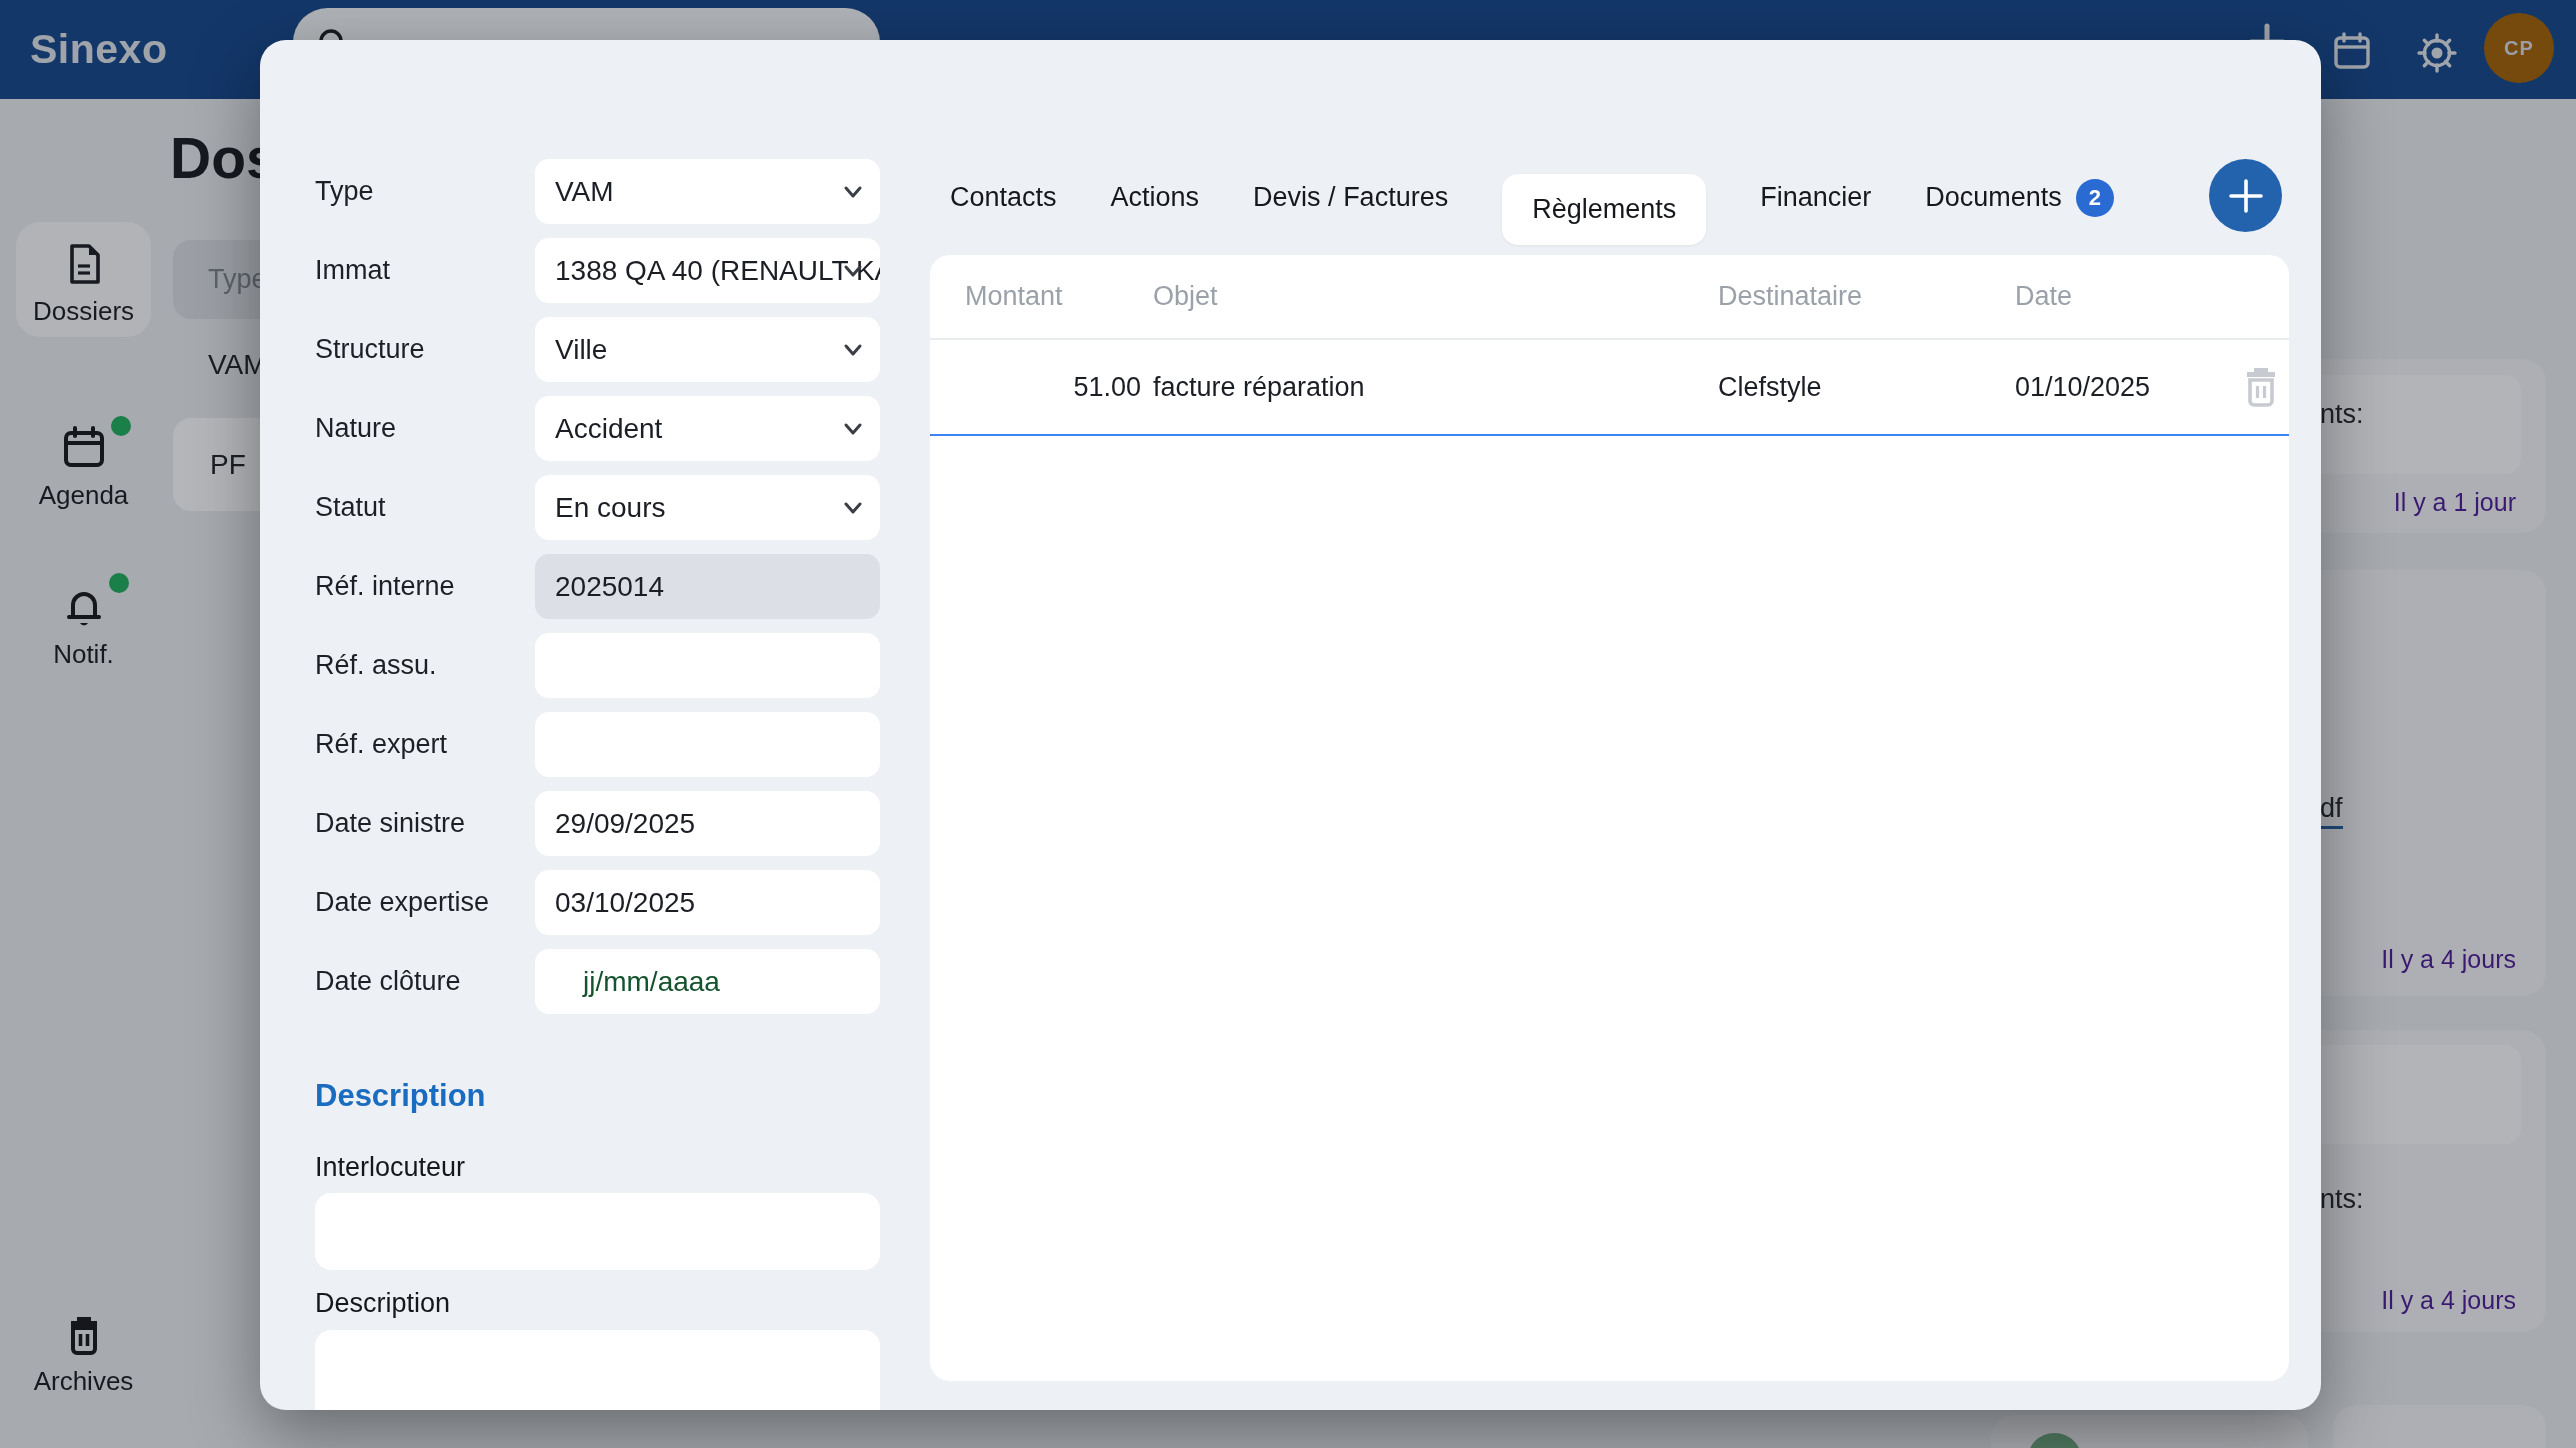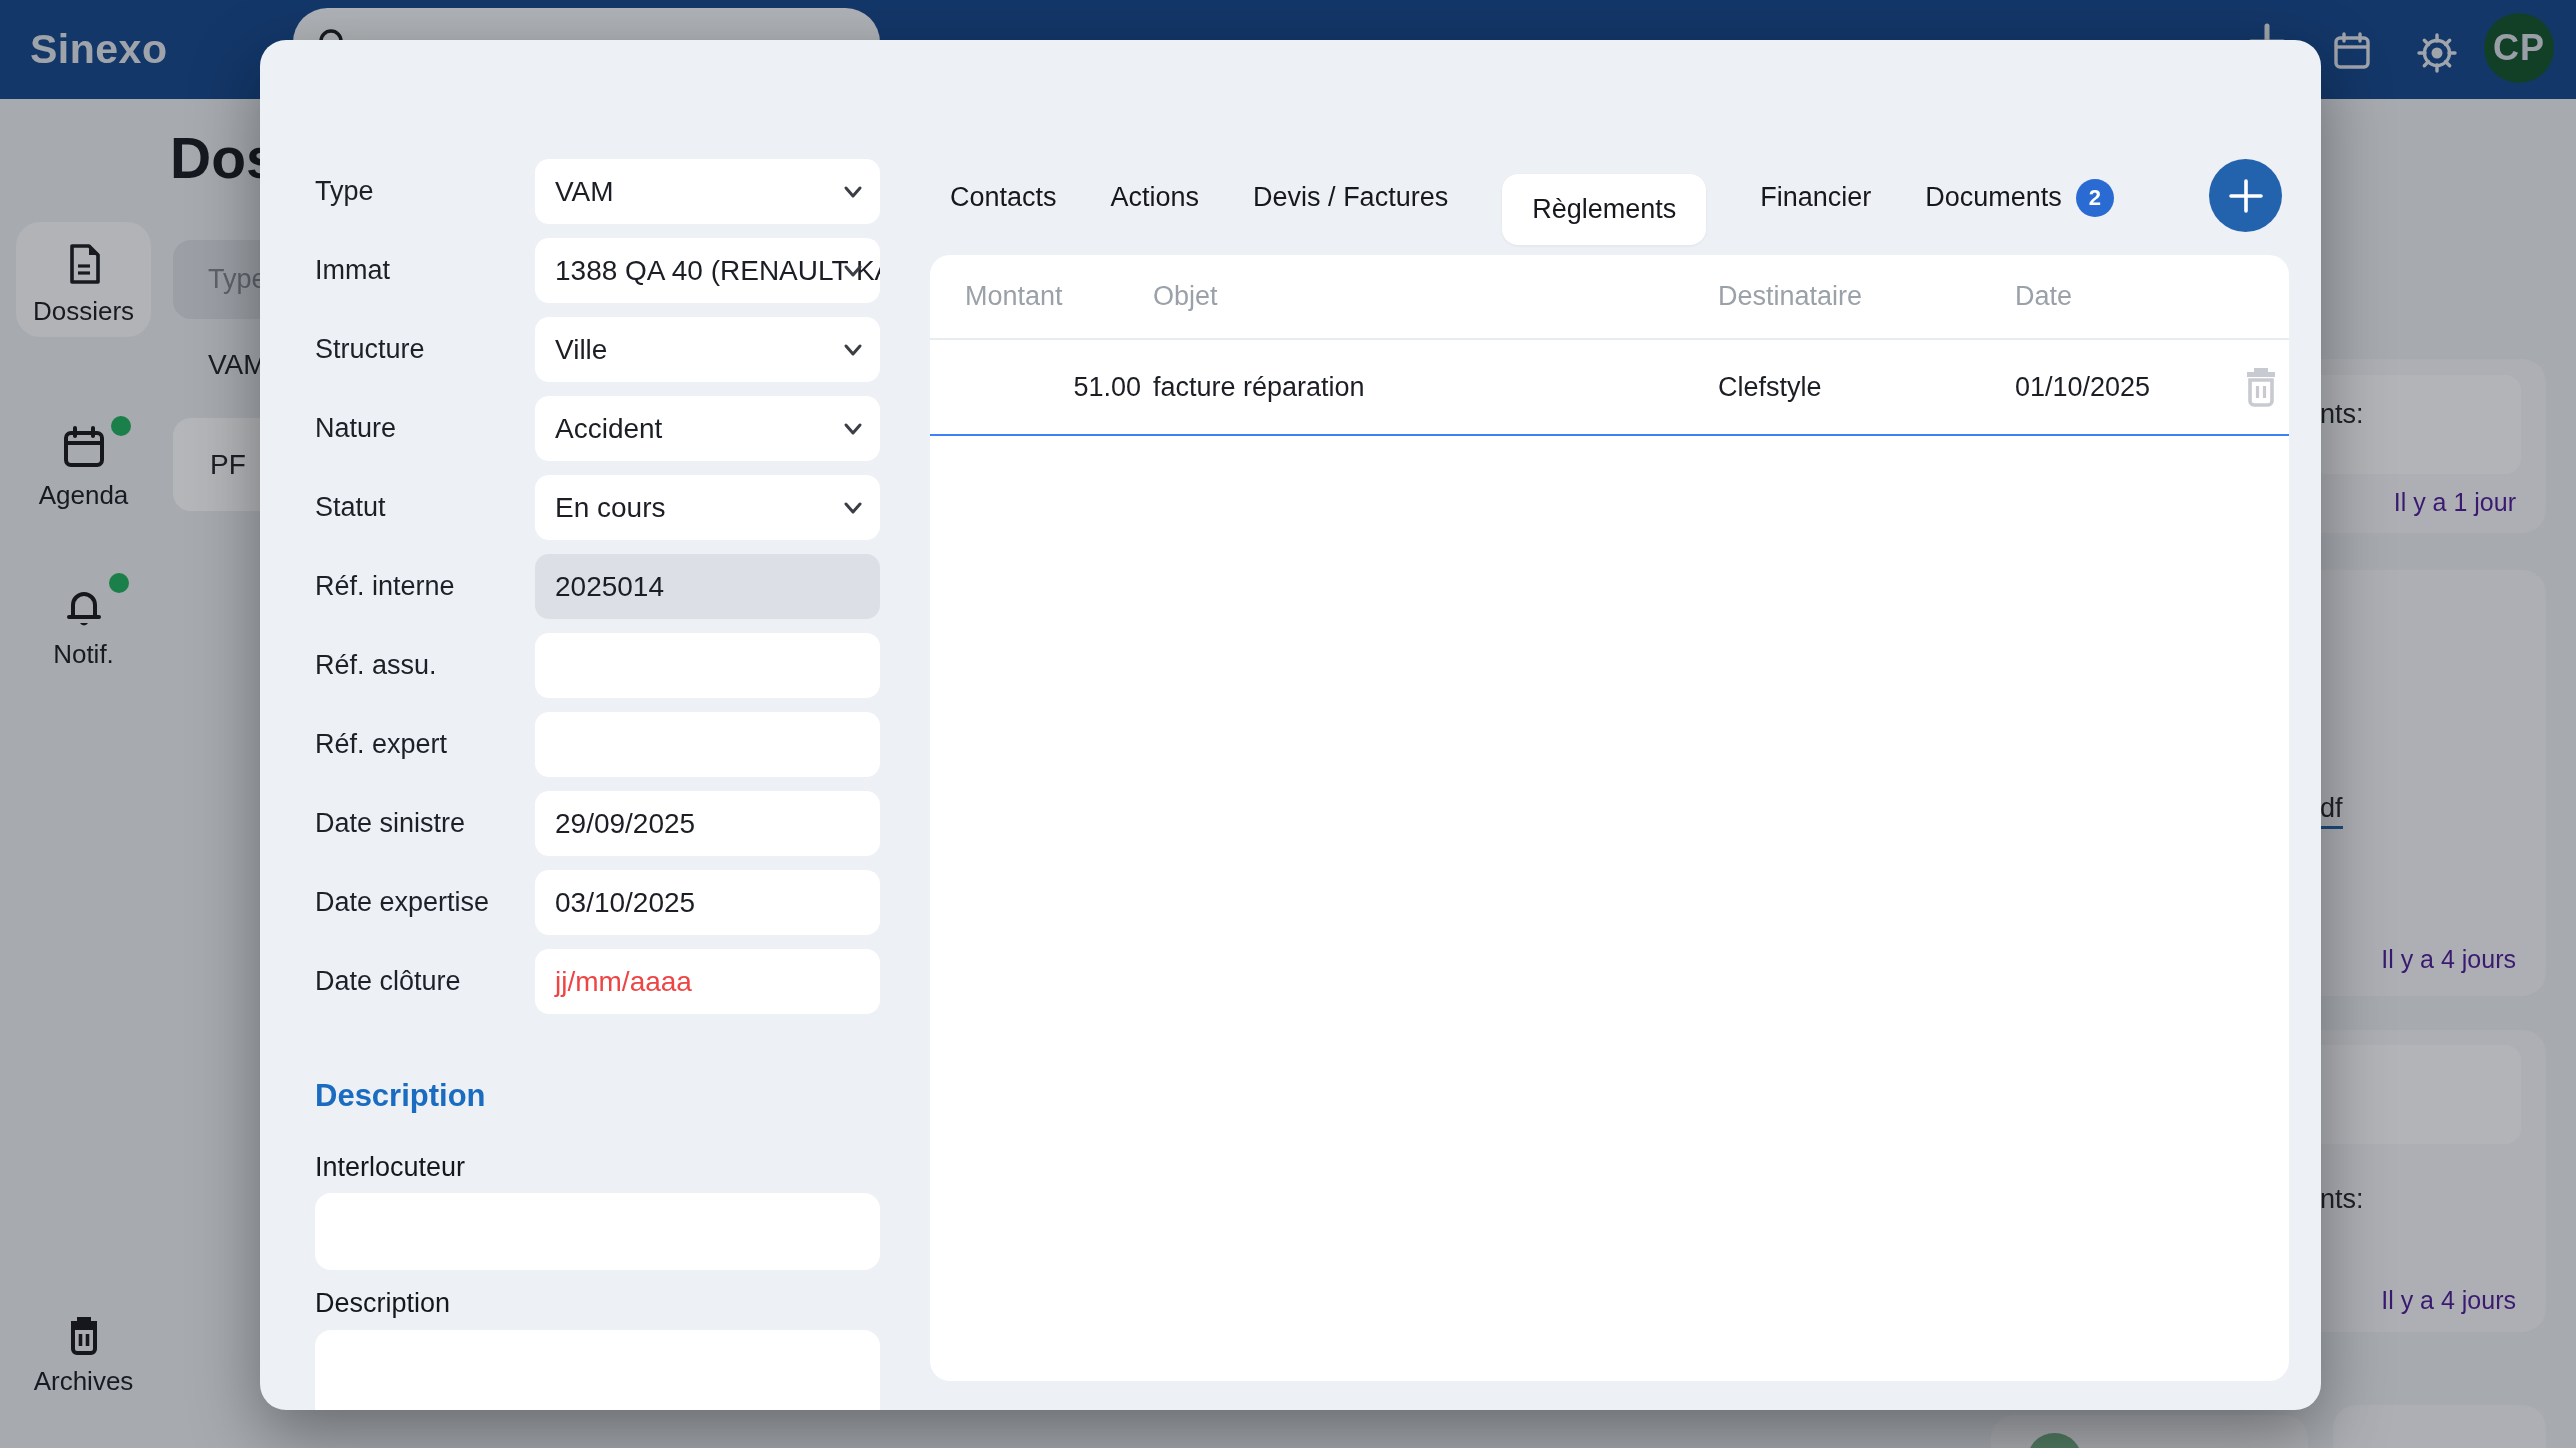--- a/index.html
+++ b/index.html
@@ -15,21 +15,21 @@
   .brand { position:absolute; left:30px; top:0; height:99px; line-height:99px;
            font-size:41px; font-weight:600; color:#dde2ea; letter-spacing:0.5px; }
   .search-pill { position:absolute; left:293px; top:8px; width:587px; height:69px;
                  border-radius:35px; background:#f4f6f9; }
   .search-pill svg { position:absolute; left:24px; top:19px; }
   .tb-icon { position:absolute; top:31px; width:40px; height:40px; }
   .tb-plus { left:2245px; top:20px; }
   .tb-cal  { left:2332px; }
   .tb-gear { left:2416px; top:32px; }
   .avatar { position:absolute; left:2484px; top:13px; width:70px; height:70px; border-radius:50%;
-            background:#14532d; color:#d4dae4; font-size:36px; font-weight:700;
+            background:#a16207; color:#d4dae4; font-size:20px; font-weight:700;
             display:flex; align-items:center; justify-content:center; letter-spacing:1px; }
   
   .side-item { position:absolute; left:16px; width:135px; text-align:center; }
   .side-item .lbl { display:block; margin-top:6px; font-size:26px; color:#1b1e23; }
   .side-box { border-radius:24px; padding-top:20px; height:115px; }
   .side-box.active { background:#f6f8fa; }
   .dot { position:absolute; width:20px; height:20px; border-radius:50%; background:#1fae5e; }
   
   .bg-title { position:absolute; left:170px; top:125px; font-size:57px; font-weight:700; color:#191c21; }
   .bg-chip { position:absolute; left:173px; top:240px; width:416px; height:79px;
@@ -60,21 +60,21 @@
   .form { position:absolute; left:55px; top:119px; width:565px; }
   .frow { position:relative; height:65px; margin-bottom:14px; }
   .frow .flabel { position:absolute; left:0; top:0; width:220px; height:65px;
                   display:flex; align-items:center; font-size:27px; font-weight:500; color:#1d2127; }
   .field { position:absolute; left:220px; top:0; width:345px; height:65px; background:#fff;
            border-radius:14px; display:flex; align-items:center; padding:0 48px 0 20px;
            font-size:28px; color:#1b1e24; overflow:hidden; white-space:nowrap; }
   .field.no-chev { padding-right:20px; }
   .field.disabled { background:#dcdfe5; }
   .field .chev { position:absolute; right:14px; top:20px; }
-  .placeholder { color:#ef4444; }
+  .placeholder { color:#14532d;margin-left:28px; }
   .desc-head { position:absolute; left:55px; top:1038px; font-size:31px; font-weight:600; color:#1a6cc1; }
   .sub-label { position:absolute; left:55px; font-size:27px; font-weight:500; color:#15181d; }
   .big-input { position:absolute; left:55px; width:565px; background:#fff; border-radius:16px; }
   
   .tabs { position:absolute; left:690px; top:117px; height:81px; display:flex; align-items:center; gap:54px; }
   .tab { font-size:27px; font-weight:500; color:#16181d; white-space:nowrap; display:flex; align-items:center; }
   .tab.active { background:#fff; border-radius:16px; height:71px; padding:0 30px;
                 box-shadow:0 1px 3px rgba(20,30,50,.06);margin-top:24px; }
   .badge { margin-left:14px; min-width:38px; height:38px; border-radius:19px; background:#2a6bd3;
            color:#fff; font-size:22px; font-weight:600; display:flex; align-items:center; justify-content:center; }

